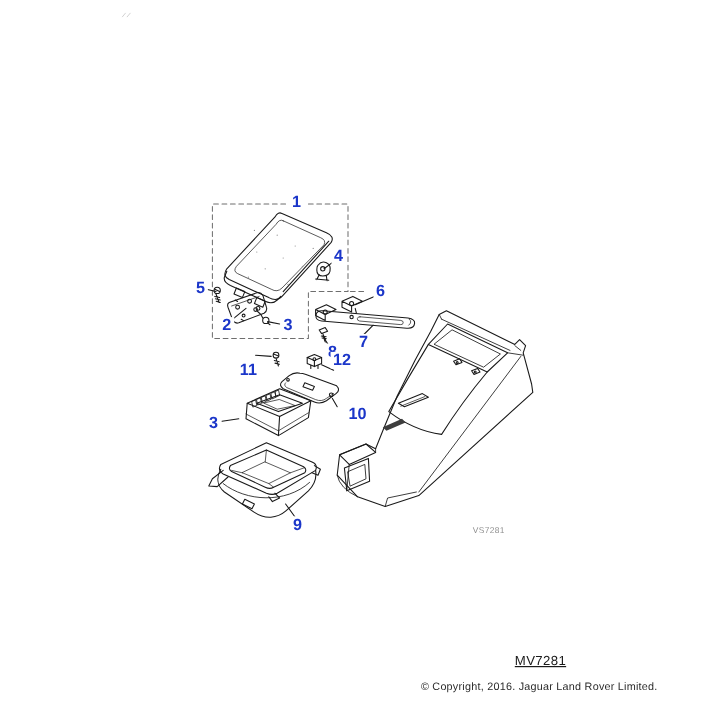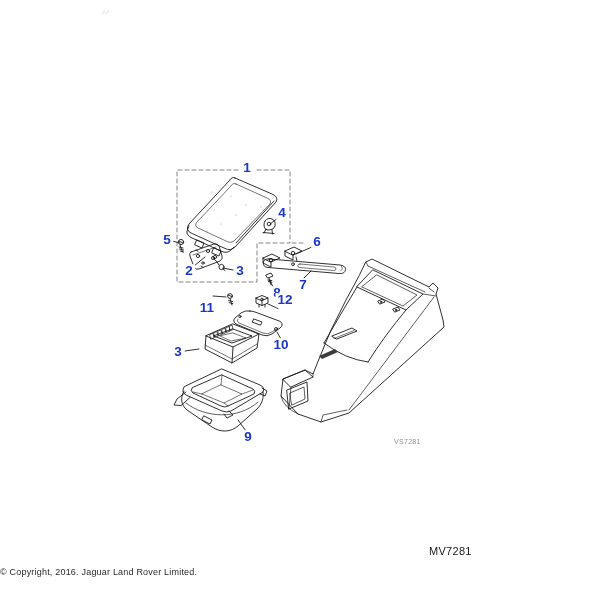--- a/index.html
+++ b/index.html
@@ -3,22 +3,22 @@
 <meta charset="utf-8">
 <style>
   html,body{margin:0;padding:0;background:#ffffff;}
   #page{position:relative;width:600px;height:600px;background:#ffffff;overflow:hidden;
         font-family:"Liberation Sans", sans-serif;}
   svg{position:absolute;left:0;top:0;}
   .callout{position:absolute;transform:translate(-50%,-50%);
            font-family:"Liberation Sans", sans-serif;
            font-weight:bold;font-size:13.5px;color:#1b36c9;
            background:#ffffff;padding:0 2px;line-height:1;user-select:none;cursor:pointer;}
-  .code-mv{position:absolute;left:429px;top:545px;font-size:11px;color:#1a1a1a;letter-spacing:.3px;}
-  .copyright{position:absolute;left:0;top:567px;width:548px;text-align:left;
+  .code-mv{position:absolute;left:429px;top:545px;font-size:11px;color:#1a1a1a;letter-spacing:.3px;text-decoration:underline;}
+  .copyright{position:absolute;left:0;top:567px;width:548px;text-align:right;
              font-size:9px;color:#2b2b2b;letter-spacing:.2px;}
 </style>
 </head>
 <body>
 
 <div id="page">
 
   <svg width="600" height="600" viewBox="0 0 600 600">
     <g fill="none" stroke="#1a1a1a" stroke-width="0.9" stroke-linejoin="round" stroke-linecap="round">
 
@@ -187,21 +187,21 @@
 
   <div class="callout" style="left:247px;top:168px">1</div>
   <div class="callout" style="left:189px;top:271px">2</div>
   <div class="callout" style="left:240px;top:271px">3</div>
   <div class="callout" style="left:282px;top:213px">4</div>
   <div class="callout" style="left:167px;top:240px">5</div>
   <div class="callout" style="left:317px;top:242px">6</div>
   <div class="callout" style="left:303px;top:285px">7</div>
   <div class="callout" style="left:277px;top:293px">8</div>
   <div class="callout" style="left:248px;top:437px">9</div>
-  <div class="callout" style="left:281px;top:345px">10</div>
+  <div class="callout" style="left:298px;top:345px">10</div>
   <div class="callout" style="left:207px;top:308px">11</div>
   <div class="callout" style="left:285px;top:300px">12</div>
   <div class="callout" style="left:178px;top:352px">3</div>
 
   <div class="code-mv">MV7281</div>
   <div class="copyright">© Copyright, 2016. Jaguar Land Rover Limited.</div>
 
 </div>
 
 </body></html>

